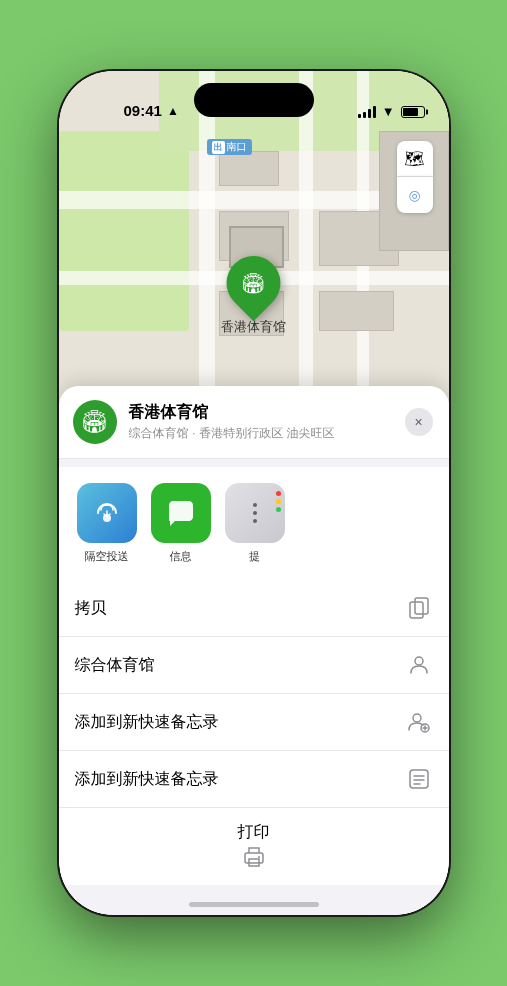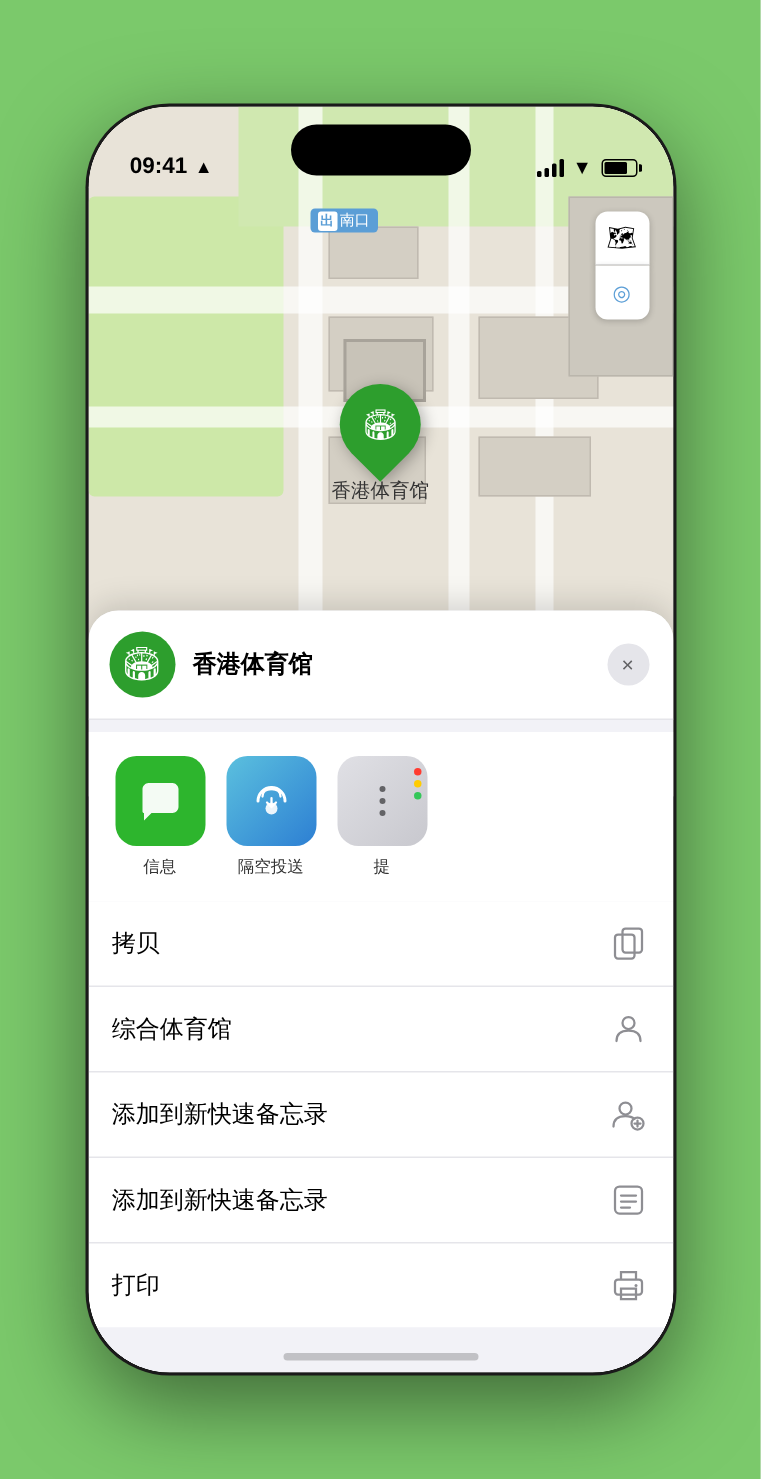--- a/index.html
+++ b/index.html
@@ -399,21 +399,21 @@
   </style>
 </head>
 <body>
 
 <div class="phone-frame">
   <div class="phone-screen">
 
     <div class="dynamic-island"></div>
 
     <div class="status-bar">
-      <div style="display:flex;align-items:center;gap:5px;">
+      <div style="display:flex;align-items:center;gap:5px;margin-left:37px;">
         <span class="status-time">09:41</span>
         <span style="font-size:12px;color:#000;">▲</span>
       </div>
       <div class="status-icons">
         <div class="signal-bars">
           <div class="signal-bar" style="height:4px;"></div>
           <div class="signal-bar" style="height:6px;"></div>
           <div class="signal-bar" style="height:9px;"></div>
           <div class="signal-bar" style="height:12px;"></div>
         </div>
@@ -463,50 +463,51 @@
         <div class="marker-label">香港体育馆</div>
       </div>
     </div>
 
     <div class="bottom-sheet">
 
       <div class="location-header">
         <div class="location-icon-circle">🏟</div>
         <div class="location-info">
           <div class="location-name">香港体育馆</div>
+          <div class="location-sub">综合体育馆 · 香港特别行政区 油尖旺区</div>
         </div>
         <div class="close-btn">×</div>
       </div>
 
       <div class="share-row">
-
-        <div class="share-item">
-          <div class="share-icon share-icon-message">
-            <svg width="32" height="32" viewBox="0 0 32 32" fill="none">
-              <path d="M4 8 C4 6 6 4 8 4 L24 4 C26 4 28 6 28 8 L28 20 C28 22 26 24 24 24 L10 24 L5 29 L5 24 C4.4 24 4 23.6 4 23 Z" fill="white" opacity="0.95"></path>
-            </svg>
-          </div>
-          <span class="share-label">信息</span>
-        </div>
 
         <div class="share-item">
           <div class="share-icon share-icon-airdrop">
             <svg width="30" height="30" viewBox="0 0 30 30" fill="none">
               <circle cx="15" cy="15" r="14" fill="none"></circle>
               <path d="M15 6 C10 6 6 10 6 15" stroke="white" stroke-width="2" fill="none" stroke-linecap="round"></path>
               <path d="M15 6 C20 6 24 10 24 15" stroke="white" stroke-width="2" fill="none" stroke-linecap="round"></path>
               <path d="M9 12 C9 9 11 7 15 7" stroke="white" stroke-width="1.5" fill="none" stroke-linecap="round"></path>
               <path d="M21 12 C21 9 19 7 15 7" stroke="white" stroke-width="1.5" fill="none" stroke-linecap="round"></path>
               <circle cx="15" cy="20" r="4" fill="white" opacity="0.9"></circle>
               <path d="M15 13 L15 19 M12 16 L15 19 L18 16" stroke="white" stroke-width="1.5" fill="none" stroke-linecap="round"></path>
             </svg>
           </div>
           <span class="share-label">隔空投送</span>
         </div>
 
+        <div class="share-item">
+          <div class="share-icon share-icon-message">
+            <svg width="32" height="32" viewBox="0 0 32 32" fill="none">
+              <path d="M4 8 C4 6 6 4 8 4 L24 4 C26 4 28 6 28 8 L28 20 C28 22 26 24 24 24 L10 24 L5 29 L5 24 C4.4 24 4 23.6 4 23 Z" fill="white" opacity="0.95"></path>
+            </svg>
+          </div>
+          <span class="share-label">信息</span>
+        </div>
+
 
 
         <div class="share-item">
           <div class="share-icon" style="background:linear-gradient(135deg,#e0e0e5,#c8c8ce);border-radius:14px;position:relative;overflow:hidden;">
             <div style="display:flex;flex-direction:column;gap:4px;align-items:center;">
               <div style="width:4px;height:4px;background:#636366;border-radius:50%;"></div>
               <div style="width:4px;height:4px;background:#636366;border-radius:50%;"></div>
               <div style="width:4px;height:4px;background:#636366;border-radius:50%;"></div>
             </div>
 
@@ -558,21 +559,21 @@
         <div class="action-item">
           <span class="action-label">添加到新快速备忘录</span>
           <div class="action-icon">
             <svg width="22" height="22" viewBox="0 0 22 22" fill="none">
               <rect x="2" y="2" width="18" height="18" rx="3" stroke="#8e8e93" stroke-width="1.5" fill="none"></rect>
               <path d="M6 8 L16 8 M6 12 L16 12 M6 16 L12 16" stroke="#8e8e93" stroke-width="1.5" stroke-linecap="round"></path>
             </svg>
           </div>
         </div>
 
-        <div class="action-item" style="border-bottom:none;">
+        <div class="action-item" style="border-bottom:none;flex-direction:column;">
           <span class="action-label">打印</span>
           <div class="action-icon">
             <svg width="22" height="22" viewBox="0 0 22 22" fill="none">
               <path d="M6 7 L6 2 L16 2 L16 7" stroke="#8e8e93" stroke-width="1.5" fill="none"></path>
               <rect x="2" y="7" width="18" height="10" rx="2" stroke="#8e8e93" stroke-width="1.5" fill="none"></rect>
               <path d="M6 13 L6 20 L16 20 L16 13 L6 13 Z" stroke="#8e8e93" stroke-width="1.5" fill="none"></path>
               <circle cx="16" cy="11" r="1" fill="#8e8e93"></circle>
             </svg>
           </div>
         </div>

